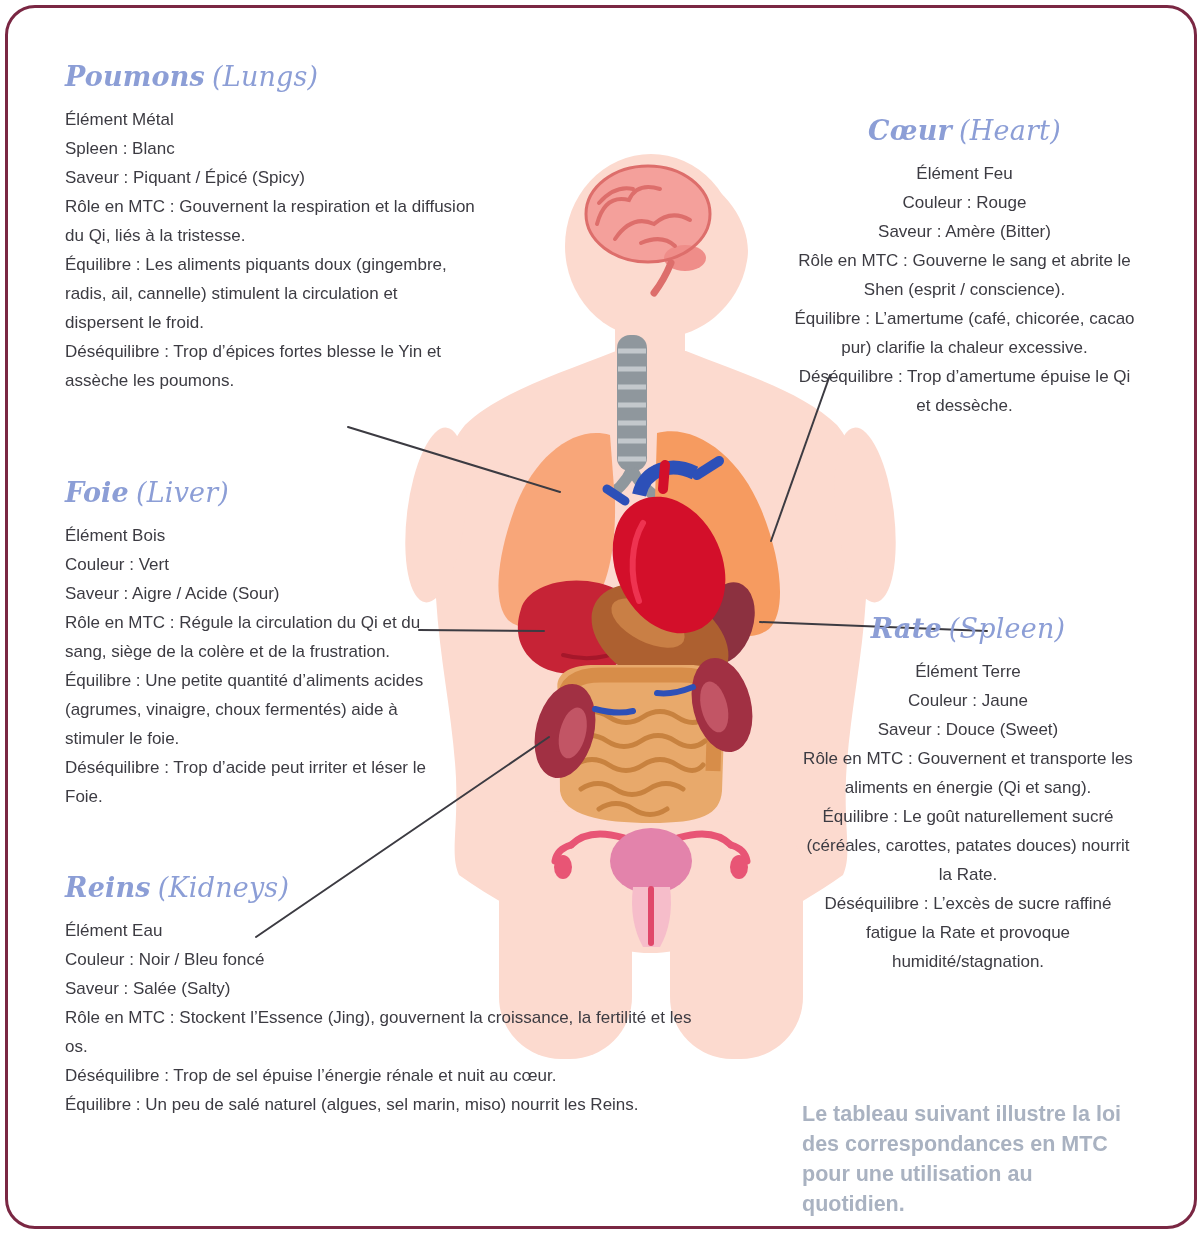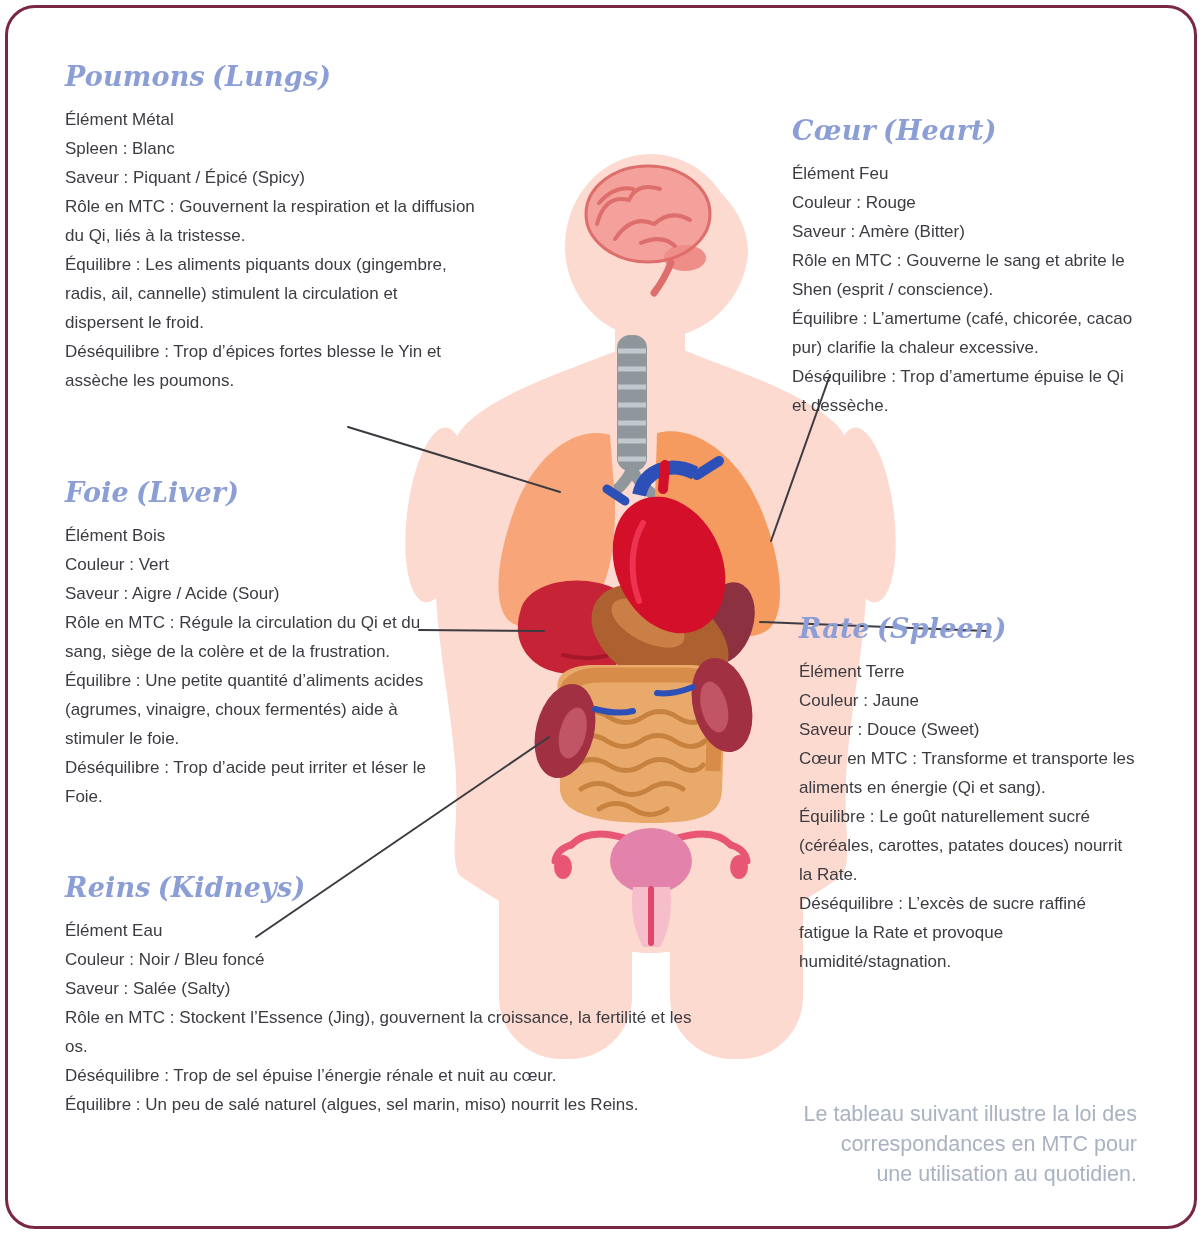--- a/index.html
+++ b/index.html
@@ -27,42 +27,43 @@
   .sec-title {
     font-family: "DejaVu Serif", serif;
     font-style: italic;
     font-weight: bold;
     font-size: 27px;
     line-height: 1.15;
     color: #8c9ed6;
     margin-bottom: 13px;
     letter-spacing: 0.2px;
   }
-  .sec-title .sub { font-weight: bold; margin-left: 7px; margin-top: 12px; }
+  .sec-title .sub { font-weight: normal; margin-left: 7px; margin-top: 12px; }
   .sec-item {
     font-size: 17px;
     line-height: 29px;
     color: #3c3b42;
   }
-  .align-right { text-align: left; }
+  .align-right { text-align: center; }
 
   .sec-poumons { left: 57px; top: 53px;  width: 415px; }
   .sec-coeur   { right: 57px; top: 107px; width: 345px; }
   .sec-foie    { left: 57px; top: 469px; width: 372px; }
   .sec-rate    { right: 57px; top: 605px; width: 338px; }
   .sec-reins   { left: 57px; top: 864px; width: 650px; }
 
   .note {
     position: absolute;
     right: 57px; top: 1091px;
     width: 335px;
-    text-align: right;
+    text-align: left;
     font-size: 21.5px;
     line-height: 30px;
     color: #a9b2c1;
+    font-weight: bold;
   }
 </style>
 </head>
 <body>
 
 <div class="frame">
 
   <svg class="illustration" viewBox="0 0 1202 1234" aria-hidden="true">
 
     <g fill="#fcdacf">
@@ -206,21 +207,21 @@
     <div class="sec-item">Rôle en MTC : Régule la circulation du Qi et du sang, siège de la colère et de la frustration.</div>
     <div class="sec-item">Équilibre : Une petite quantité d’aliments acides (agrumes, vinaigre, choux fermentés) aide à stimuler le foie.</div>
     <div class="sec-item">Déséquilibre : Trop d’acide peut irriter et léser le Foie.</div>
   </section>
 
   <section class="section sec-rate align-right">
     <h2 class="sec-title"><span>Rate</span><span class="sub">(Spleen)</span></h2>
     <div class="sec-item">Élément Terre</div>
     <div class="sec-item">Couleur : Jaune</div>
     <div class="sec-item">Saveur : Douce (Sweet)</div>
-    <div class="sec-item">Cœur en MTC : Transforme et transporte les aliments en énergie (Qi et sang).</div>
+    <div class="sec-item">Rôle en MTC : Gouvernent et transporte les aliments en énergie (Qi et sang).</div>
     <div class="sec-item">Équilibre : Le goût naturellement sucré (céréales, carottes, patates douces) nourrit la Rate.</div>
     <div class="sec-item">Déséquilibre : L’excès de sucre raffiné fatigue la Rate et provoque humidité/stagnation.</div>
   </section>
 
   <section class="section sec-reins">
     <h2 class="sec-title"><span>Reins</span><span class="sub">(Kidneys)</span></h2>
     <div class="sec-item">Élément Eau</div>
     <div class="sec-item">Couleur : Noir / Bleu foncé</div>
     <div class="sec-item">Saveur : Salée (Salty)</div>
     <div class="sec-item">Rôle en MTC : Stockent l’Essence (Jing), gouvernent la croissance, la fertilité et les os.</div>

